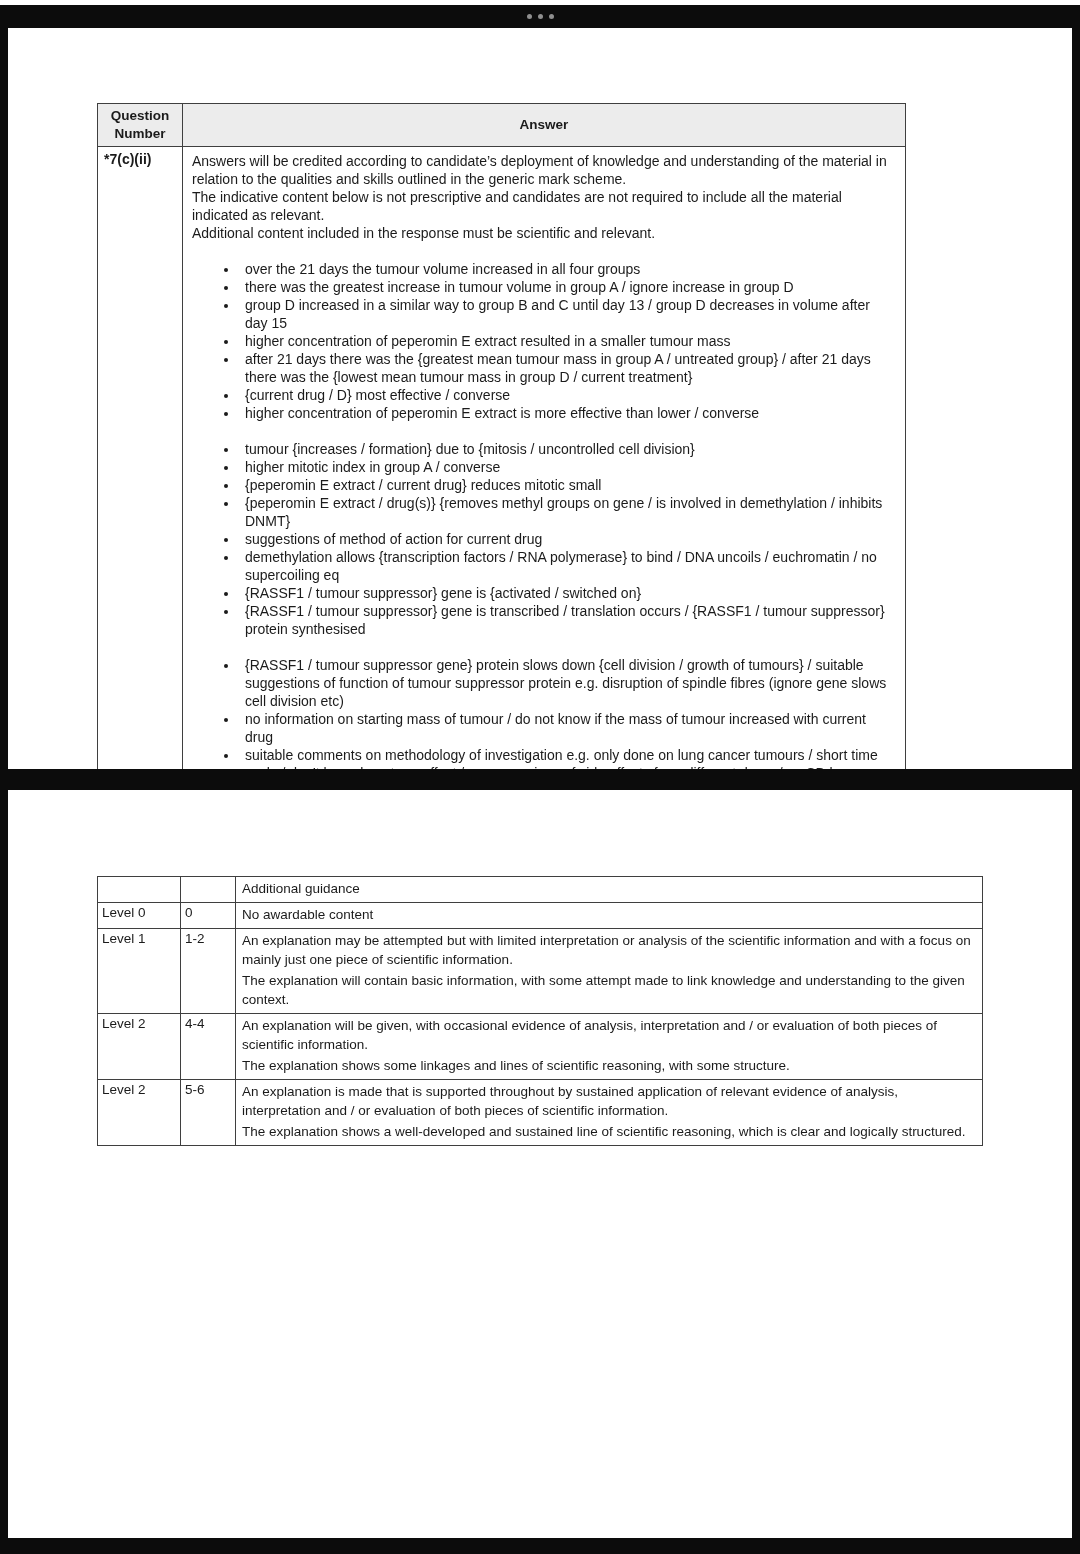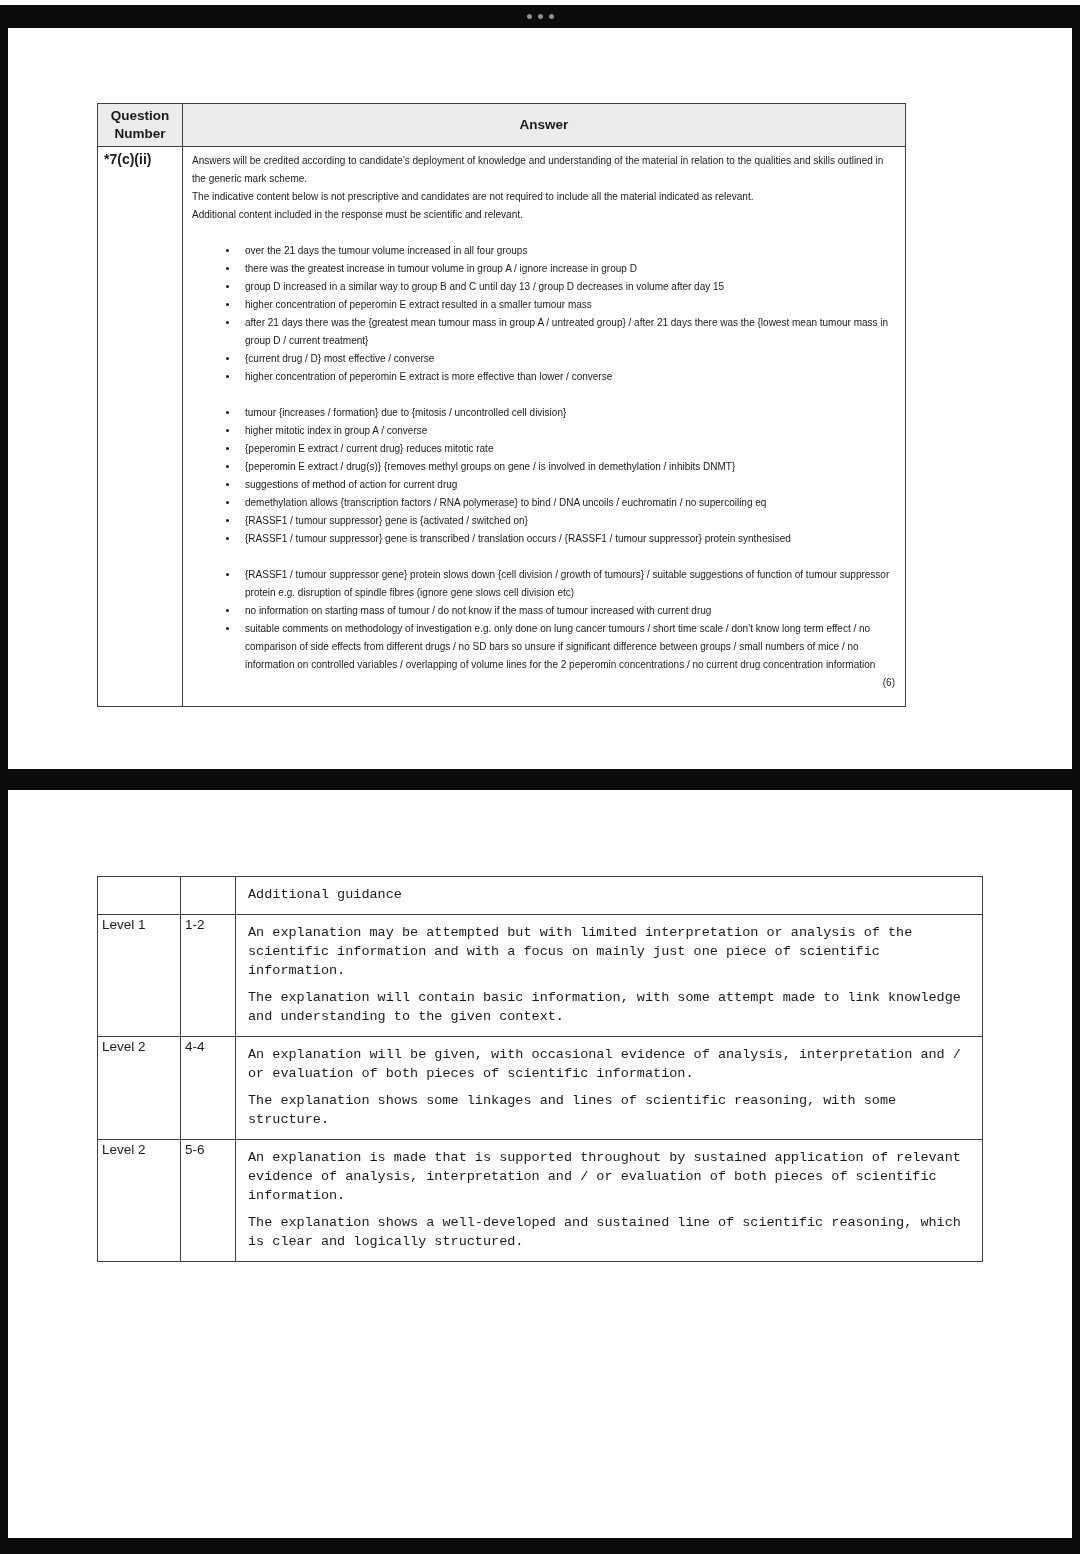--- a/index.html
+++ b/index.html
@@ -44,21 +44,21 @@
   .qn-col { width: 85px; }
   .qid {
     vertical-align: top;
     font-weight: 700;
     font-size: 14px;
     padding: 4px 6px;
   }
   .answer-cell {
     vertical-align: top;
     padding: 5px 9px 14px 9px;
-    font-size: 10px;
+    font-size: 14px;
     line-height: 18px;
   }
   .intro div { margin: 0; }
   .groups ul {
     margin: 18px 0 0 0;
     padding-left: 47px;
     list-style: disc outside;
   }
   .groups li { margin: 0; padding-left: 6px; }
   .marks { text-align: right; padding-right: 1px; margin-top: 0; }
@@ -73,21 +73,21 @@
     line-height: 19px;
     color: #1b1b1b;
   }
   .levels-table td {
     border: 1px solid #3f3f3f;
     vertical-align: top;
     padding: 0 4px 2px 4px;
   }
   .c-level { width: 83px; }
   .c-marks { width: 55px; }
-  .c-guidance div { margin: 8px; font-family: Liberation Mono, monospace; }
+  .c-guidance div { margin: 2px; }
 </style>
 </head>
 <body>
 
 <div class="screen">
 
   <div class="top-strip"></div>
 
   <div class="top-bar">
     <div class="dots">
@@ -118,21 +118,21 @@
                   <li>there was the greatest increase in tumour volume in group A / ignore increase in group D</li>
                   <li>group D increased in a similar way to group B and C until day 13 / group D decreases in volume after day 15</li>
                   <li>higher concentration of peperomin E extract resulted in a smaller tumour mass</li>
                   <li>after 21 days there was the {greatest mean tumour mass in group A / untreated group} / after 21 days there was the {lowest mean tumour mass in group D / current treatment}</li>
                   <li>{current drug / D} most effective / converse</li>
                   <li>higher concentration of peperomin E extract is more effective than lower / converse</li>
                 </ul>
                 <ul>
                   <li>tumour {increases / formation} due to {mitosis / uncontrolled cell division}</li>
                   <li>higher mitotic index in group A / converse</li>
-                  <li>{peperomin E extract / current drug} reduces mitotic rate</li>
+                  <li>{peperomin E extract / current drug} reduces mitotic small</li>
                   <li>{peperomin E extract / drug(s)} {removes methyl groups on gene / is involved in demethylation / inhibits DNMT}</li>
                   <li>suggestions of method of action for current drug</li>
                   <li>demethylation allows {transcription factors / RNA polymerase} to bind / DNA uncoils / euchromatin / no supercoiling eq</li>
                   <li>{RASSF1 / tumour suppressor} gene is {activated / switched on}</li>
                   <li>{RASSF1 / tumour suppressor} gene is transcribed / translation occurs / {RASSF1 / tumour suppressor} protein synthesised</li>
                 </ul>
                 <ul>
                   <li>{RASSF1 / tumour suppressor gene} protein slows down {cell division / growth of tumours} / suitable suggestions of function of tumour suppressor protein e.g. disruption of spindle fibres (ignore gene slows cell division etc)</li>
                   <li>no information on starting mass of tumour / do not know if the mass of tumour increased with current drug</li>
                   <li>suitable comments on methodology of investigation e.g. only done on lung cancer tumours / short time scale / don’t know long term effect / no comparison of side effects from different drugs / no SD bars so unsure if significant difference between groups / small numbers of mice / no information on controlled variables / overlapping of volume lines for the 2 peperomin concentrations / no current drug concentration information</li>
@@ -148,20 +148,27 @@
   <div class="page-gap"></div>
 
   <div class="page page2">
     <table class="levels-table">
       <tbody id="levels-body">
           <tr>
             <td class="c-level"></td>
             <td class="c-marks"></td>
             <td class="c-guidance">
               <div>Additional guidance</div>
+            </td>
+          </tr>
+          <tr>
+            <td class="c-level">Level 0</td>
+            <td class="c-marks">0</td>
+            <td class="c-guidance">
+              <div>No awardable content</div>
             </td>
           </tr>
           <tr>
             <td class="c-level">Level 1</td>
             <td class="c-marks">1-2</td>
             <td class="c-guidance">
               <div>An explanation may be attempted but with limited interpretation or analysis of the scientific information and with a focus on mainly just one piece of scientific information.</div>
               <div>The explanation will contain basic information, with some attempt made to link knowledge and understanding to the given context.</div>
             </td>
           </tr>

